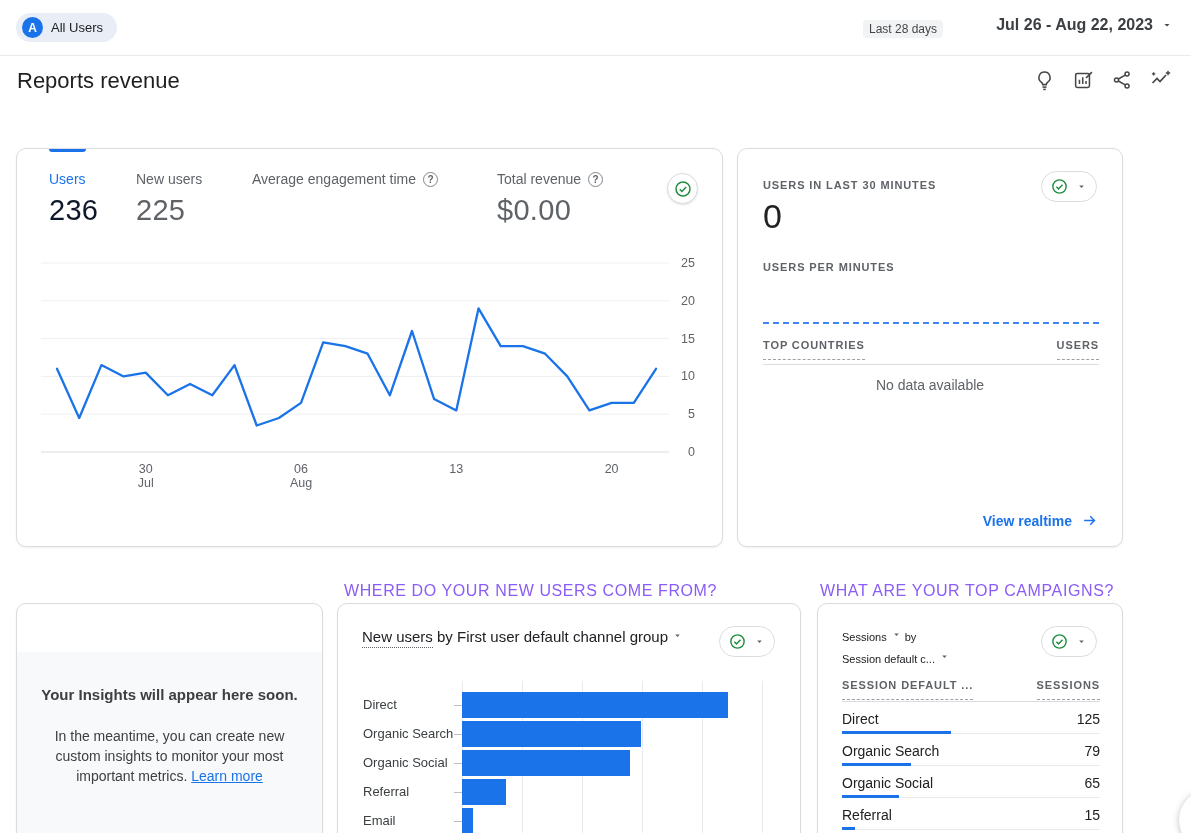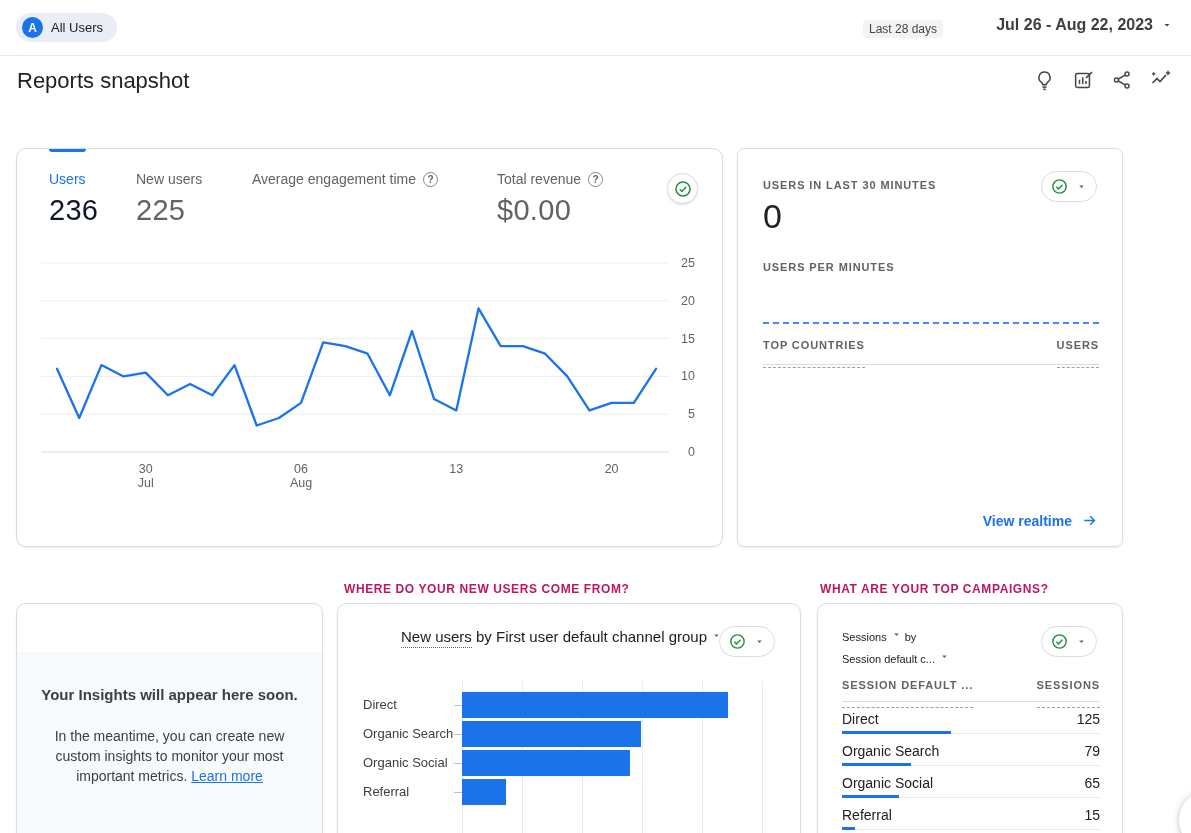--- a/index.html
+++ b/index.html
@@ -27,21 +27,21 @@
 
   
   #page-title { position:absolute; left:17px; top:68px; font-size:22px; font-weight:400; color:#1f1f1f; }
   #title-actions { position:absolute; right:18px; top:68px; display:flex; gap:15px; }
   .action-btn { width:24px; height:24px; cursor:pointer; display:flex; align-items:center; justify-content:center; }
 
   
   .card { position:absolute; background:#fff; border:1px solid #dadce0; border-radius:10px;
     box-shadow:0 1px 2px rgba(60,64,67,.08); overflow:hidden; }
   #overview-card { left:16px; top:148px; width:707px; height:399px; }
-  #realtime-card { left:737px; top:148px; width:386px; height:399px;border-radius:7px; }
+  #realtime-card { left:737px; top:148px; width:386px; height:399px; }
   #insights-card { left:16px; top:603px; width:307px; height:280px; }
   #channels-card { left:337px; top:603px; width:464px; height:280px; }
   #campaigns-card { left:817px; top:603px; width:306px; height:280px; }
 
   
   #tab-indicator { position:absolute; left:32px; top:0; width:37px; height:3px;
     background:#1a73e8; border-radius:0 0 3px 3px; }
   #metrics-row { position:absolute; left:0; top:22px; width:100%; height:75px; }
   .metric { position:absolute; top:0; cursor:pointer; }
   .mlabel { font-size:14px; color:#5f6368; display:flex; align-items:center; }
@@ -56,48 +56,48 @@
     background:#fff; cursor:pointer; box-shadow:0 1px 2px rgba(60,64,67,.15); }
   #users-line-chart { position:absolute; left:0; top:97px; }
 
   
   .kicker { font-size:11px; font-weight:600; letter-spacing:.9px; color:#5f6368; }
   #rt-title { position:absolute; left:25px; top:30px; }
   #rt-value { position:absolute; left:25px; top:48px; font-size:34px; font-weight:400; color:#202124; }
   #rt-per-minute { position:absolute; left:25px; top:112px; }
   #rt-baseline { position:absolute; left:25px; top:173px; width:336px; border-top:2px dashed #4285f4; }
   #rt-head { position:absolute; left:25px; top:190px; width:336px; display:flex; justify-content:space-between; }
-  .dashed-u { border-bottom:1px dashed #9aa0a6; padding-bottom:16px;text-align:center; }
+  .dashed-u { border-bottom:1px dashed #9aa0a6; padding-bottom:8px;text-align:center; }
   #rt-divider { position:absolute; left:25px; top:215px; width:336px; border-top:1px solid #dadce0; }
   #rt-empty { position:absolute; left:0; top:228px; width:100%; text-align:center;
     font-size:14px; color:#5f6368; }
   .pill { position:absolute; right:25px; top:22px; height:31px; padding:0 9px 0 8px;
     border:1px solid #dadce0; border-radius:16px; background:#fff; display:flex;
     align-items:center; gap:7px; cursor:pointer; }
   #rt-link { position:absolute; right:24px; bottom:17px; display:flex; align-items:center; gap:9px;
     color:#1a73e8; font-size:14px; font-weight:600; cursor:pointer; }
 
   
-  .section-q { position:absolute; top:582px; font-size:12px; font-weight:700;
-    letter-spacing:.6px; color:#be185d; }
+  .section-q { position:absolute; top:582px; font-size:16px; font-weight:400;
+    letter-spacing:.6px; color:#8b5cf6; }
   #q-new-users { left:344px; }
   #q-campaigns { left:820px; }
 
   
   #insights-header { position:absolute; left:0; top:0; width:100%; height:47px;
     border-bottom:1px solid #dadce0; display:flex; align-items:center; gap:11px; padding-left:24px;
     background:#fff; }
   #insights-header .ins-title { font-size:15px; color:#202124; }
   #insights-body { position:absolute; left:0; top:48px; right:0; bottom:0; background:#f8f9fa; }
   #insights-headline { margin:34px 24px 0; text-align:center; font-size:15px; font-weight:bold; color:#3c4043; }
   #insights-text { margin:23px 20px 0; text-align:center; font-size:14px; line-height:20px; color:#3c4043; }
   a.link { color:#1a73e8; text-decoration:underline; cursor:pointer; }
 
   
-  .card-title { position:absolute; left:24px; top:24px; font-size:15px; color:#202124;margin-left:39px; }
+  .card-title { position:absolute; left:24px; top:24px; font-size:15px; color:#202124; }
   .dotted-u { border-bottom:1px dotted #5f6368; padding-bottom:2px; cursor:pointer; }
   .caret-inline { display:inline-block; vertical-align:1px; margin-left:4px; }
   #channel-bar-chart { position:absolute; left:0; top:77px; right:0; bottom:0; }
   .vgrid { position:absolute; top:0; bottom:0; width:1px; background:#e8eaed; }
   .brow { position:absolute; left:0; width:100%; height:26px; }
   .blabel { position:absolute; left:25px; line-height:26px; font-size:13px; color:#3c4043; }
   .btick { position:absolute; left:116px; top:13px; width:8px; height:1px; background:#bdc1c6; }
   .bbar { position:absolute; left:124px; top:0; height:26px; background:#1a73e8; }
 
   
@@ -129,21 +129,21 @@
     </div>
     <span id="date-preset">Last 28 days</span>
     <div id="date-selector">
       <span class="range">Jul 26 - Aug 22, 2023</span>
       <svg class="icon" width="12" height="12" viewBox="0 0 24 24">
           <path d="M7 10l5 5 5-5z" fill="#444746"></path>
         </svg>
     </div>
   </div>
 
-  <div id="page-title">Reports snapshot</div>
+  <div id="page-title">Reports revenue</div>
   <div id="title-actions">
     <div class="action-btn">
       <svg class="icon" width="23" height="23" viewBox="0 0 24 24" fill="none" stroke="#444746" stroke-width="1.6">
         <path d="M12 3.2a5.8 5.8 0 0 0-3.4 10.5c.9.7 1.4 1.5 1.6 2.6h3.6c.2-1.1.7-1.9 1.6-2.6A5.8 5.8 0 0 0 12 3.2z"></path>
         <line x1="9.9" y1="18.9" x2="14.1" y2="18.9"></line>
           <line x1="10.7" y1="21.3" x2="13.3" y2="21.3"></line>
       </svg>
     </div>
     <div class="action-btn">
       <svg class="icon" width="23" height="23" viewBox="0 0 24 24" fill="none" stroke="#444746" stroke-width="1.6">
@@ -232,20 +232,21 @@
       <svg class="icon" width="11" height="11" viewBox="0 0 24 24">
           <path d="M7 10l5 5 5-5z" fill="#5f6368"></path>
         </svg>
     </div>
     <div id="rt-baseline"></div>
     <div id="rt-head">
       <span class="kicker dashed-u">TOP COUNTRIES</span>
       <span class="kicker dashed-u">USERS</span>
     </div>
     <div id="rt-divider"></div>
+    <div id="rt-empty">No data available</div>
     <div id="rt-link">
       <span>View realtime</span>
       <svg class="icon" width="17" height="17" viewBox="0 0 24 24" fill="none" stroke="#1a73e8" stroke-width="2">
           <path d="M4.5 12h14.5M13 6l6 6-6 6"></path>
         </svg>
     </div>
   </div>
 
   <div class="section-q" id="q-new-users">WHERE DO YOUR NEW USERS COME FROM?</div>
   <div class="section-q" id="q-campaigns">WHAT ARE YOUR TOP CAMPAIGNS?</div>
@@ -296,20 +297,25 @@
         <div class="brow" style="top:69px">
           <span class="blabel">Organic Social</span>
           <span class="btick"></span>
           <div class="bbar" style="width:168px;background:#1a73e8"></div>
         </div>
         <div class="brow" style="top:98px">
           <span class="blabel">Referral</span>
           <span class="btick"></span>
           <div class="bbar" style="width:44px;background:#1a73e8"></div>
         </div>
+        <div class="brow" style="top:127px">
+          <span class="blabel">Email</span>
+          <span class="btick"></span>
+          <div class="bbar" style="width:11px;background:#1a73e8"></div>
+        </div>
       </div>
   </div>
 
   <div class="card" id="campaigns-card">
     <div id="campaigns-title">
       <span class="sel"><span>Sessions</span><span class="caret-inline"><svg class="icon" width="11" height="11" viewBox="0 0 24 24" style="display:inline">
               <path d="M7 10l5 5 5-5z" fill="#5f6368"></path>
             </svg></span></span>
       <span>by</span><br>
       <span class="sel"><span>Session default c...</span><span class="caret-inline"><svg class="icon" width="11" height="11" viewBox="0 0 24 24" style="display:inline">

